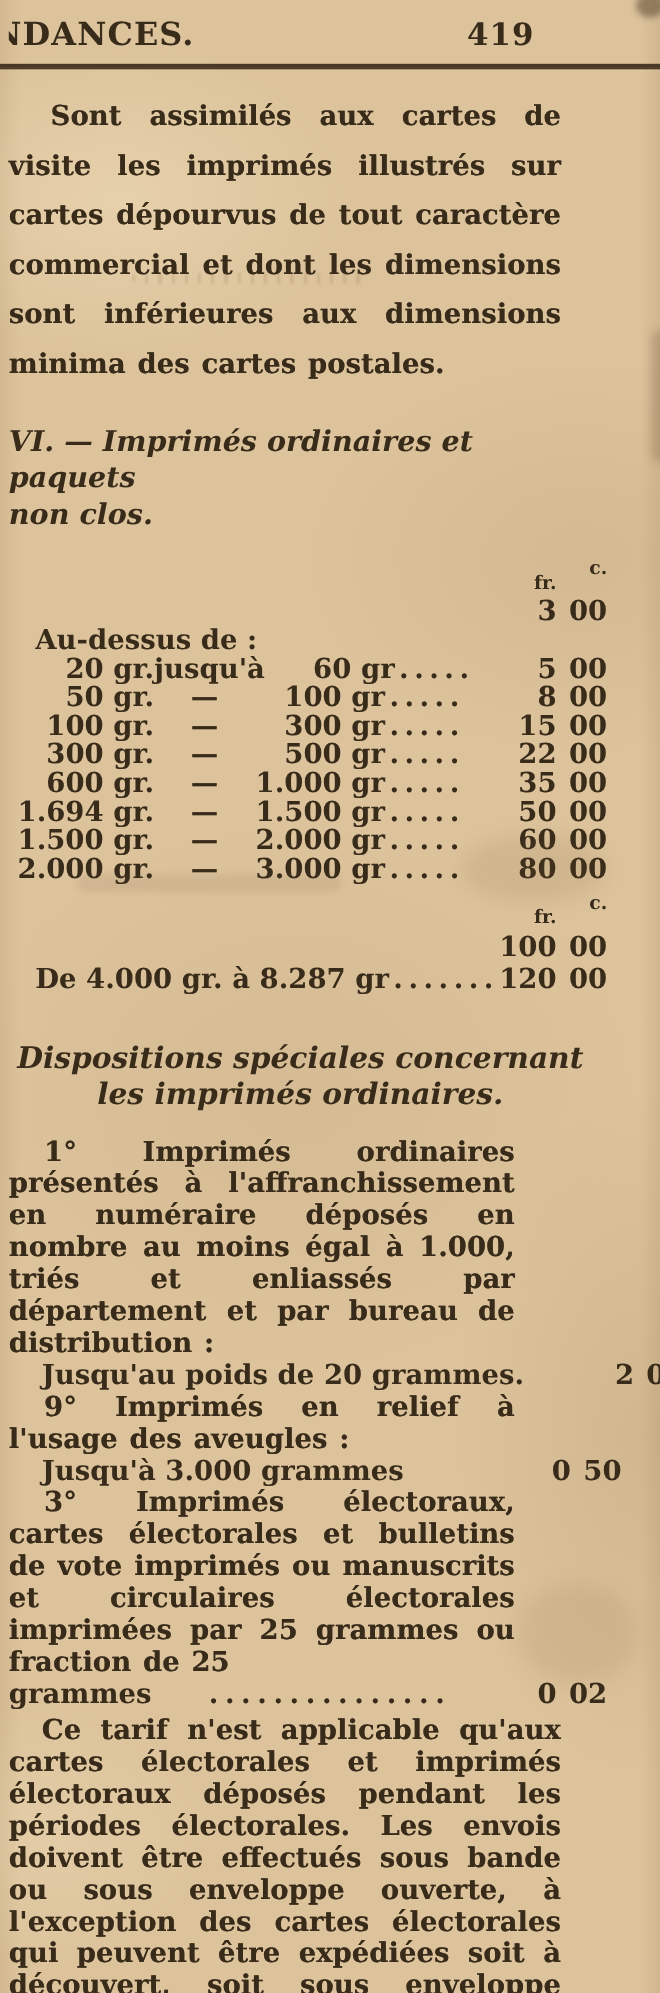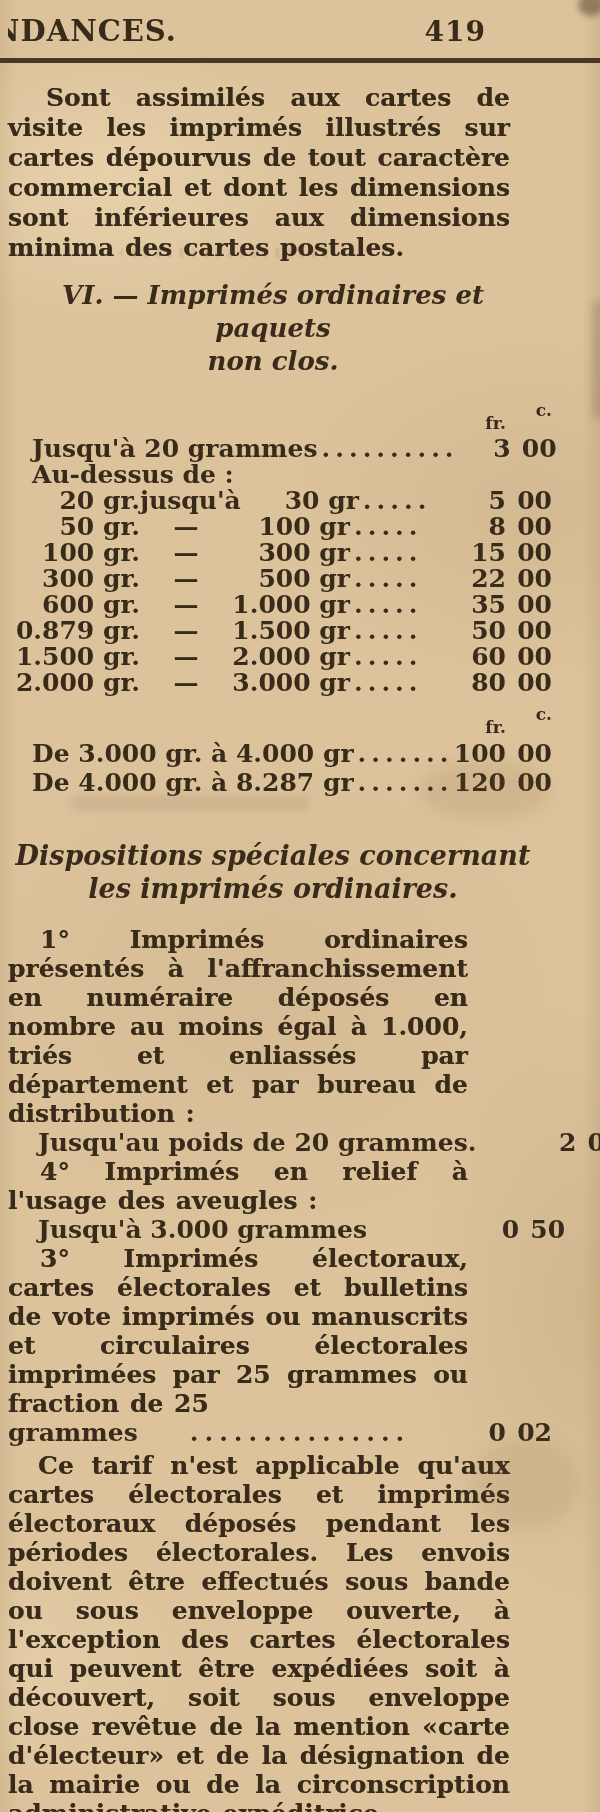--- a/index.html
+++ b/index.html
@@ -32,31 +32,31 @@
   .head-clip .t{display:inline-block;margin-left:-15px;white-space:nowrap;}
   .folio{font-size:28px;letter-spacing:1px;}
   .double-rule{
     margin:6px -48px 0 -8px;
     border-top:3px solid #4a3827;
     height:3px;
     border-bottom:2px solid #4a3827;
   }
   
   .para{
-    margin:0;font-size:25px;line-height:30px;
+    margin:0;font-size:25px;line-height:45px;
     text-align:justify;text-justify:inter-word;
     word-spacing:2px;hyphens:none;
     width:502px;
     text-shadow:0 0 0.6px rgba(56,43,26,0.65);
   }
   .intro{margin-top:20px;text-indent:38px;}
   
   .sec-title{
-    margin:16px 0 0 0;font-size:26px;line-height:33px;
-    font-style:italic;text-align:center;font-weight:700;
+    margin:33px 0 0 0;font-size:26px;line-height:33px;
+    font-style:italic;font-weight:700;
     width:530px;
   }
   .sec-title .line{display:block;}
   
   .cur-row{
     display:flex;justify-content:flex-end;
     font-size:17px;line-height:20px;
   }
   .cur-row .cfr{min-width:52px;text-align:right;margin-top:13px;}
   .cur-row .cc{min-width:46px;text-align:right;}
@@ -131,33 +131,32 @@
     <span class="line">non clos.</span>
   </h2>
 
   <div class="cur-row cur1">
     <span class="cfr">fr.</span>
     <span class="cc">c.</span>
   </div>
 
   <div class="tariff">
     <div class="trow">
-      <span class="lbl"><span>Jusqu'à 20 grammes</span><span class="dots">..........</span></span>
       <span class="price">
           <span class="fr">3</span>
           <span class="c">00</span>
         </span>
     </div>
     <div class="trow">
       <span class="lbl">Au-dessus de :</span>
     </div>
     <div class="trow">
       <span class="cw1">20 gr.</span>
         <span class="cmid">jusqu'à</span>
-        <span class="cw2">30 gr</span>
+        <span class="cw2">60 gr</span>
         <span class="dots">.....</span>
       <span class="price">
           <span class="fr">5</span>
           <span class="c">00</span>
         </span>
     </div>
     <div class="trow">
       <span class="cw1">50 gr.</span>
         <span class="cmid">—</span>
         <span class="cw2">100 gr</span>
@@ -191,21 +190,21 @@
       <span class="cw1">600 gr.</span>
         <span class="cmid">—</span>
         <span class="cw2">1.000 gr</span>
         <span class="dots">.....</span>
       <span class="price">
           <span class="fr">35</span>
           <span class="c">00</span>
         </span>
     </div>
     <div class="trow">
-      <span class="cw1">0.879 gr.</span>
+      <span class="cw1">1.694 gr.</span>
         <span class="cmid">—</span>
         <span class="cw2">1.500 gr</span>
         <span class="dots">.....</span>
       <span class="price">
           <span class="fr">50</span>
           <span class="c">00</span>
         </span>
     </div>
     <div class="trow">
       <span class="cw1">1.500 gr.</span>
@@ -230,21 +229,20 @@
   </div>
 
 
   <div class="cur-row cur2">
     <span class="cfr">fr.</span>
     <span class="cc">c.</span>
   </div>
 
   <div class="tariff t2">
     <div class="trow">
-      <span class="lbl"><span>De 3.000 gr. à 4.000 gr</span><span class="dots">.......</span></span>
       <span class="price">
           <span class="fr">100</span>
           <span class="c">00</span>
         </span>
     </div>
     <div class="trow">
       <span class="lbl"><span>De 4.000 gr. à 8.287 gr</span><span class="dots">.......</span></span>
       <span class="price">
           <span class="fr">120</span>
           <span class="c">00</span>
@@ -259,21 +257,21 @@
 
   <div class="items">
     <p class="item-para">1° Imprimés ordinaires présentés à l'affranchissement en numéraire déposés en nombre au moins égal à 1.000, triés et enliassés par département et par bureau de distribution :</p>
     <div class="leader">
       <span class="llbl ind">Jusqu'au poids de 20 grammes.</span>
       <span class="price">
           <span class="fr">2</span>
           <span class="c">00</span>
         </span>
     </div>
-    <p class="item-para">4° Imprimés en relief à l'usage des aveugles :</p>
+    <p class="item-para">9° Imprimés en relief à l'usage des aveugles :</p>
     <div class="leader">
       <span class="llbl ind">Jusqu'à 3.000 grammes</span>
         <span class="dots">........</span>
       <span class="price">
           <span class="fr">0</span>
           <span class="c">50</span>
         </span>
     </div>
     <p class="item-para">3° Imprimés électoraux, cartes électorales et bulletins de vote imprimés ou manuscrits et circulaires électorales imprimées par 25 grammes ou fraction de 25</p>
     <div class="leader">

